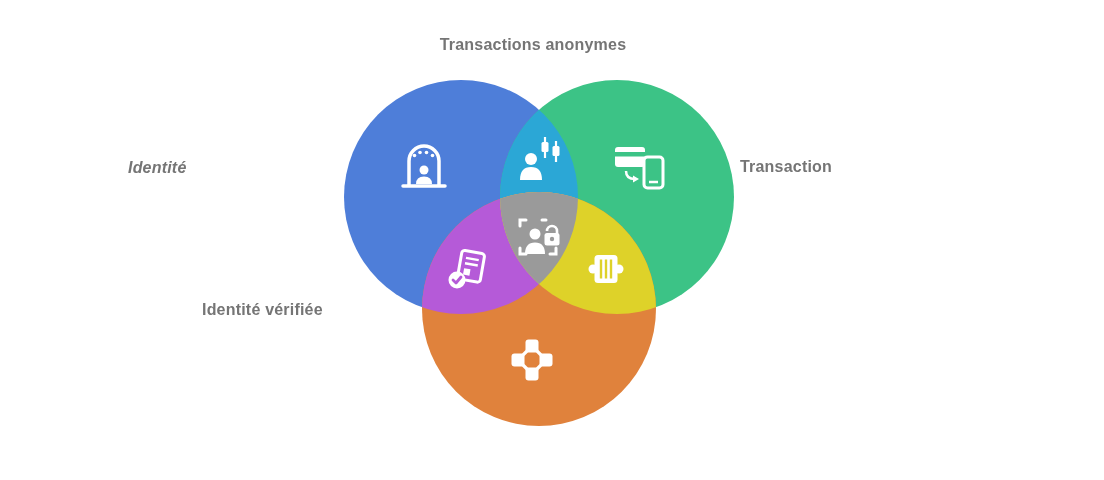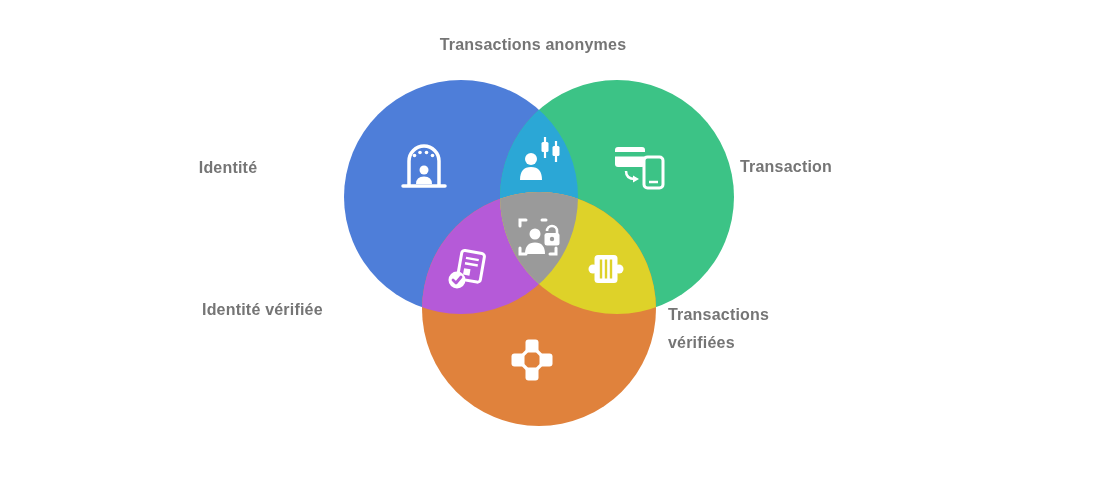--- a/index.html
+++ b/index.html
@@ -15,21 +15,21 @@
   .venn-svg { position: absolute; left: 0; top: 0; }
   .label {
     position: absolute;
     font-size: 16px;
     font-weight: 600;
     color: #757575;
     letter-spacing: 0.2px;
     white-space: nowrap;
   }
   .label-top          { left: 333px; top: 36px;  width: 400px; text-align: center; }
-  .label-left         { left: 128px; top: 159px; width: 200px; text-align: center; }
+  .label-left         { left: 128px; top: 159px; width: 200px; text-align: left; font-style: italic; }
   .label-right        { left: 740px; top: 158px; }
   .label-bottom-left  { left: 202px; top: 301px; width: 200px; }
   .label-bottom-right { left: 668px; top: 301px; line-height: 28px; }
   .label-bottom       { left: 433px; top: 448px; width: 200px; text-align: center; }
 </style>
 </head>
 <body>
 
 <div class="stage">
 
@@ -137,19 +137,15 @@
   </svg>
 
   <div class="label label-top">Transactions anonymes</div>
 
   <div class="label label-left">Identité</div>
 
   <div class="label label-right">Transaction</div>
 
   <div class="label label-bottom-left">Identité vérifiée</div>
 
-  <div class="label label-bottom-right">
-    <div>Transactions</div>
-    <div>vérifiées</div>
-  </div>
 
 
 </div>
 
 </body></html>

